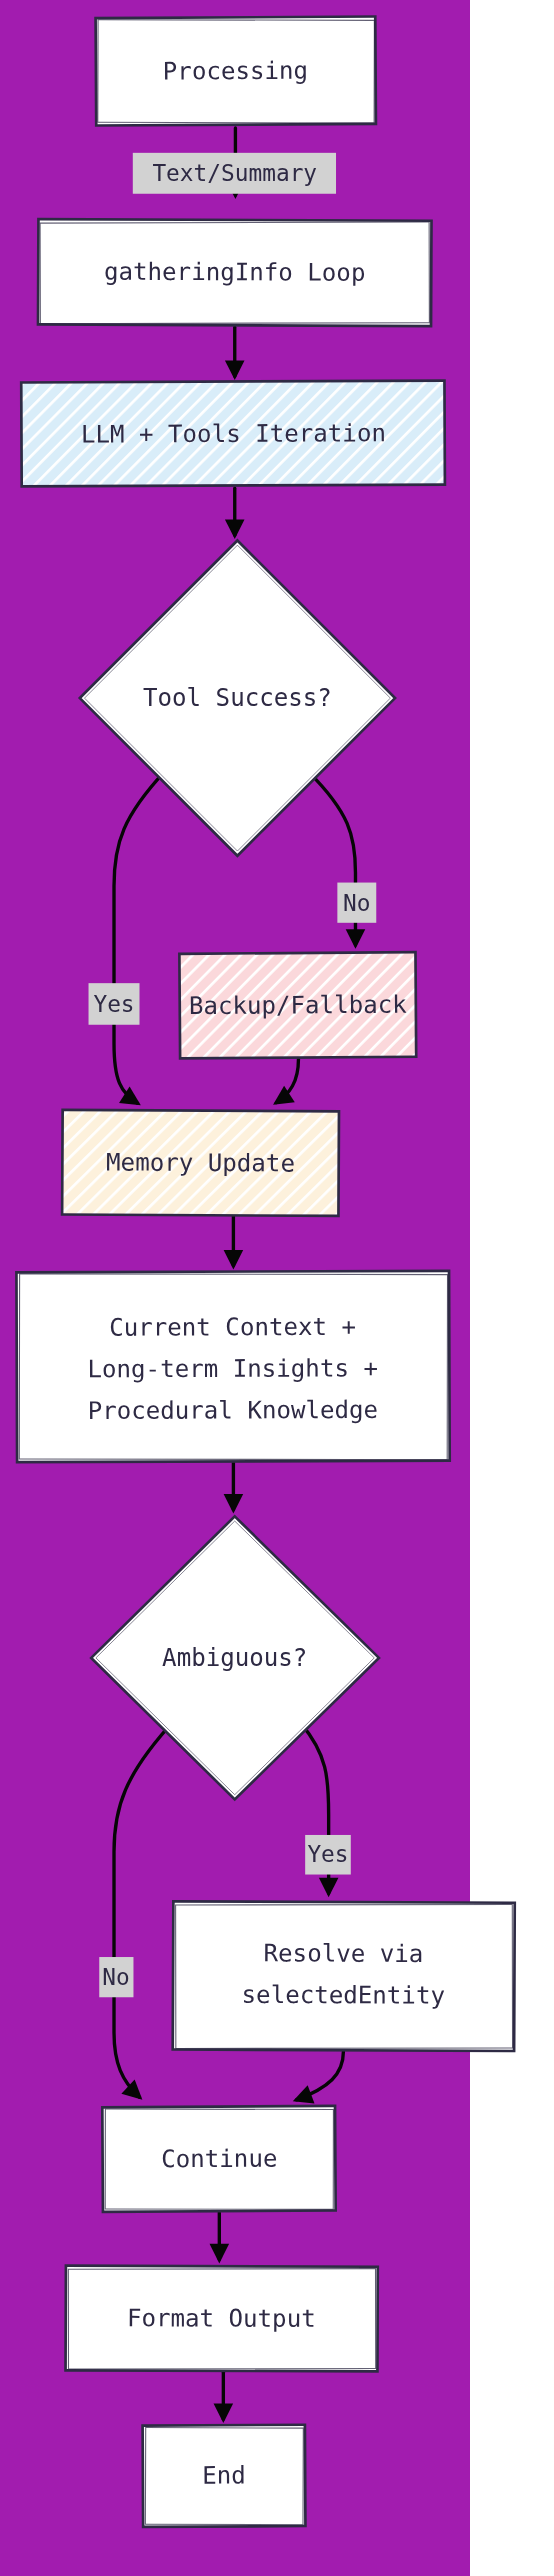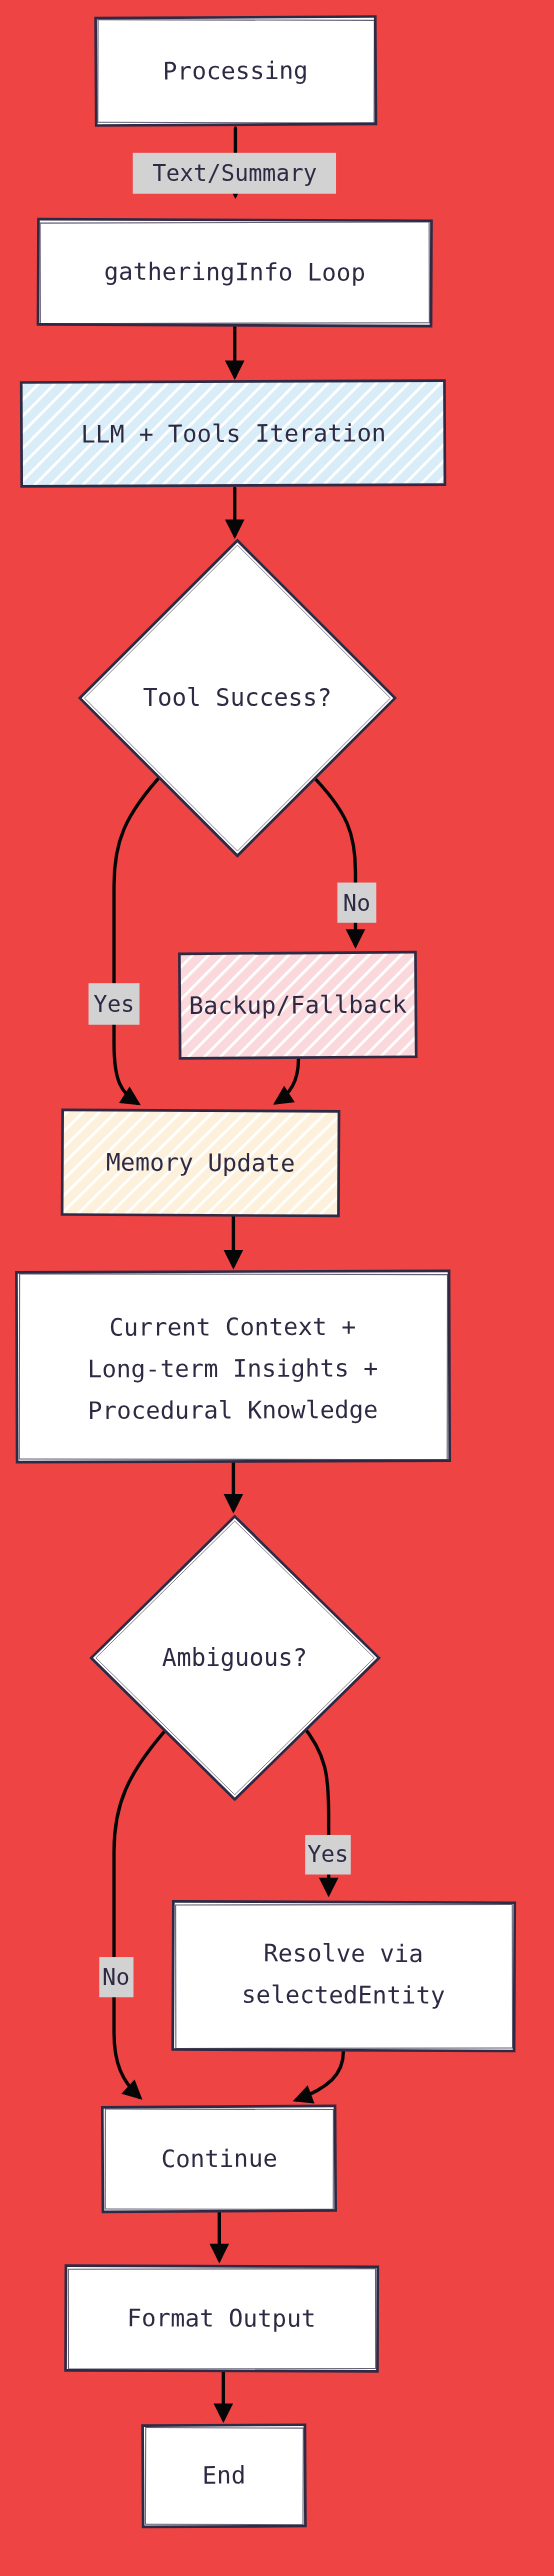--- a/index.html
+++ b/index.html
@@ -1,16 +1,16 @@
 <!DOCTYPE html>
 <html style="font-size:10.7px"><head>
 <meta charset="utf-8">
 <style>
   html, body { margin: 0; padding: 0; background: #ffffff; }
-  .canvas-wrap { width: 554px; height: 2576px; position: relative; background: #ef4444; }
+  .canvas-wrap { width: 470px; height: 2576px; position: relative; background: #a21caf; }
   svg text {
     font-family: "DejaVu Sans Mono", "Liberation Mono", monospace;
     fill: #2e2a44;
   }
   .node-label { font-size: 36px; }
   .edge-label { font-size: 34px; }
   .node-shape { fill: #ffffff; stroke: #2e2a44; stroke-width: 4; }
   .node-echo  { fill: none; stroke: #2e2a44; stroke-width: 1.6; opacity: 0.75; }
   .edge-path  { fill: none; stroke: #060606; stroke-width: 5; stroke-linecap: round; }
   .label-bg   { fill: #d2d2d2; }

